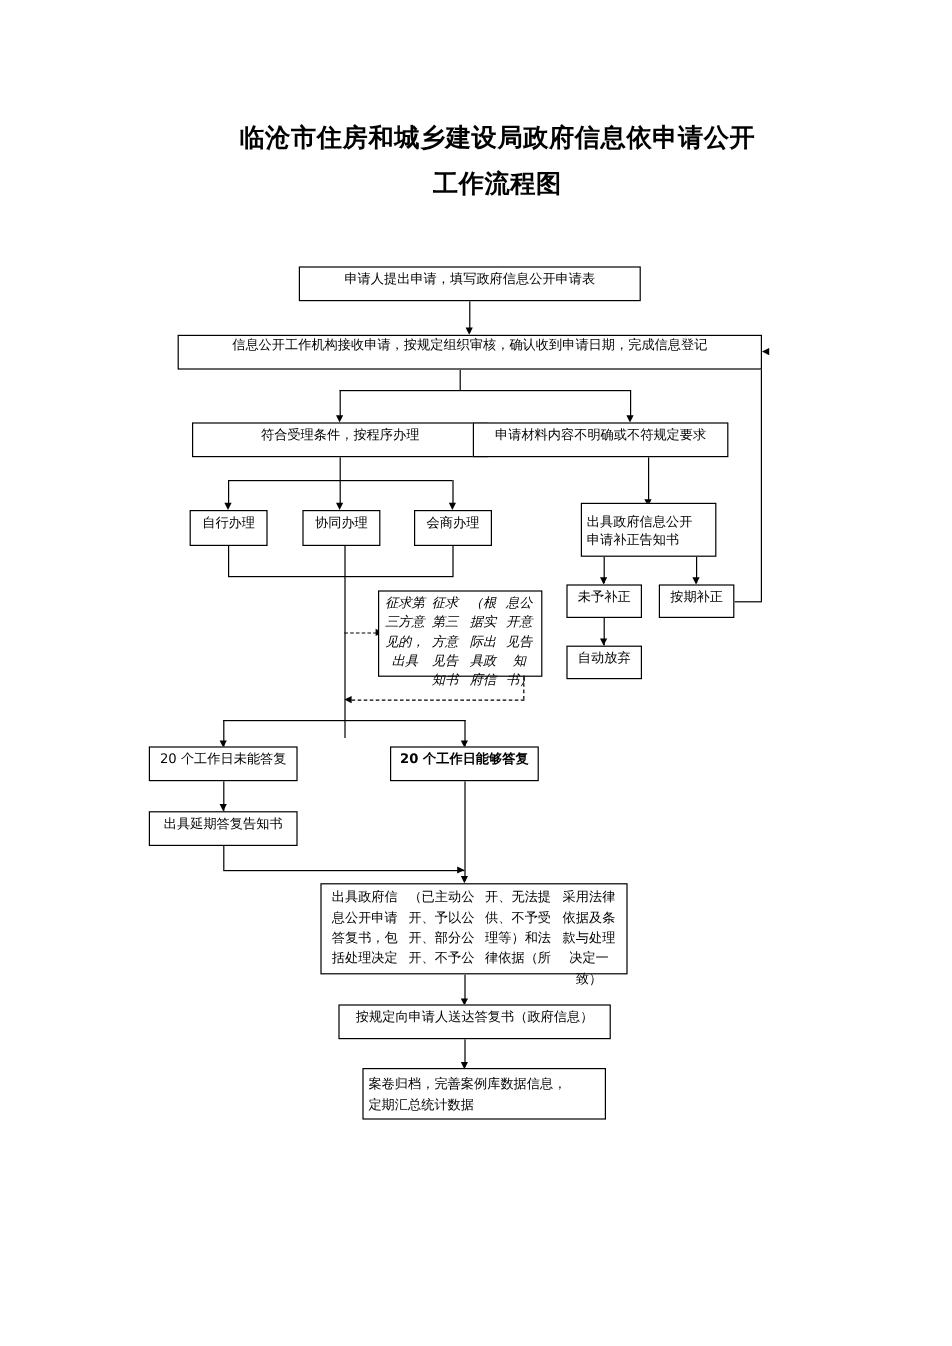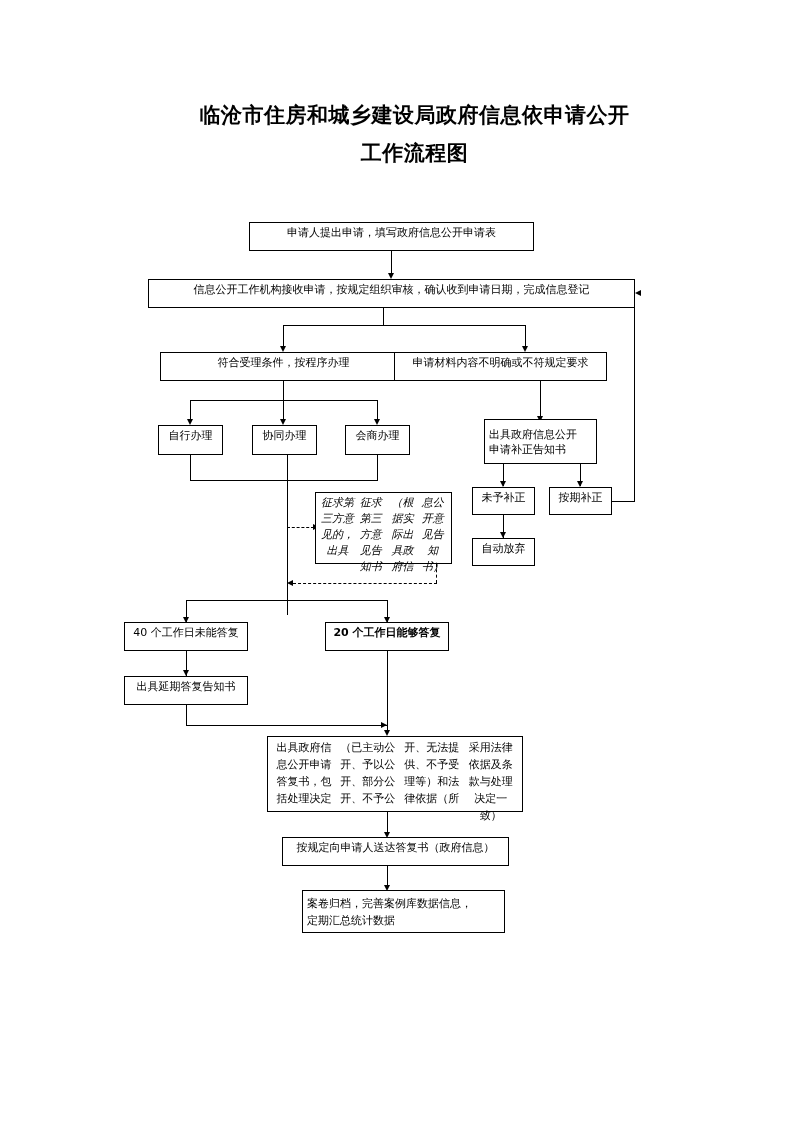--- a/index.html
+++ b/index.html
@@ -103,21 +103,21 @@
     <span class="tline">工作流程图</span>
   </div>
 
   <div class="node" style="left:249px; top:222px; width:285px; height:29px;">
     <span class="ln">申请人提出申请，填写政府信息公开申请表</span>
   </div>
 
   <div class="conn v" style="left:391px; top:251px; height:26px;"></div>
   <div class="arrow down" style="left:388px; top:273px;"></div>
 
-  <div class="node" style="left:148px; top:279px; width:487px; height:29px;">
+  <div class="node" style="left:148px; top:279px; width:487px; height:29px;font-family:Liberation Mono, monospace;">
     <span class="ln">信息公开工作机构接收申请，按规定组织审核，确认收到申请日期，完成信息登记</span>
   </div>
 
   <div class="conn v" style="left:383px; top:308px; height:17px;"></div>
   <div class="conn h" style="left:283px; top:325px; width:242px;"></div>
   <div class="conn v" style="left:283px; top:325px; height:24px;"></div>
   <div class="arrow down" style="left:280px; top:346px;"></div>
   <div class="conn v" style="left:525px; top:325px; height:24px;"></div>
   <div class="arrow down" style="left:522px; top:346px;"></div>
 
@@ -199,21 +199,21 @@
   <div class="dash h" style="left:293px; top:583px; width:144px;"></div>
   <div class="arrow left" style="left:287px; top:580px;"></div>
 
   <div class="conn h" style="left:186px; top:600px; width:202px;"></div>
   <div class="conn v" style="left:186px; top:600px; height:23px;"></div>
   <div class="arrow down" style="left:183px; top:617px;"></div>
   <div class="conn v" style="left:387px; top:600px; height:23px;"></div>
   <div class="arrow down" style="left:384px; top:617px;"></div>
 
   <div class="node" style="left:124px; top:622px; width:124px; height:29px;">
-    <span class="ln">40 个工作日未能答复</span>
+    <span class="ln">20 个工作日未能答复</span>
   </div>
   <div class="node" style="left:325px; top:622px; width:124px; height:29px;font-weight:bold;">
     <span class="ln">20 个工作日能够答复</span>
   </div>
 
   <div class="conn v" style="left:186px; top:651px; height:25px;"></div>
   <div class="arrow down" style="left:183px; top:670px;"></div>
 
   <div class="node" style="left:124px; top:676px; width:124px; height:29px;">
     <span class="ln">出具延期答复告知书</span>

